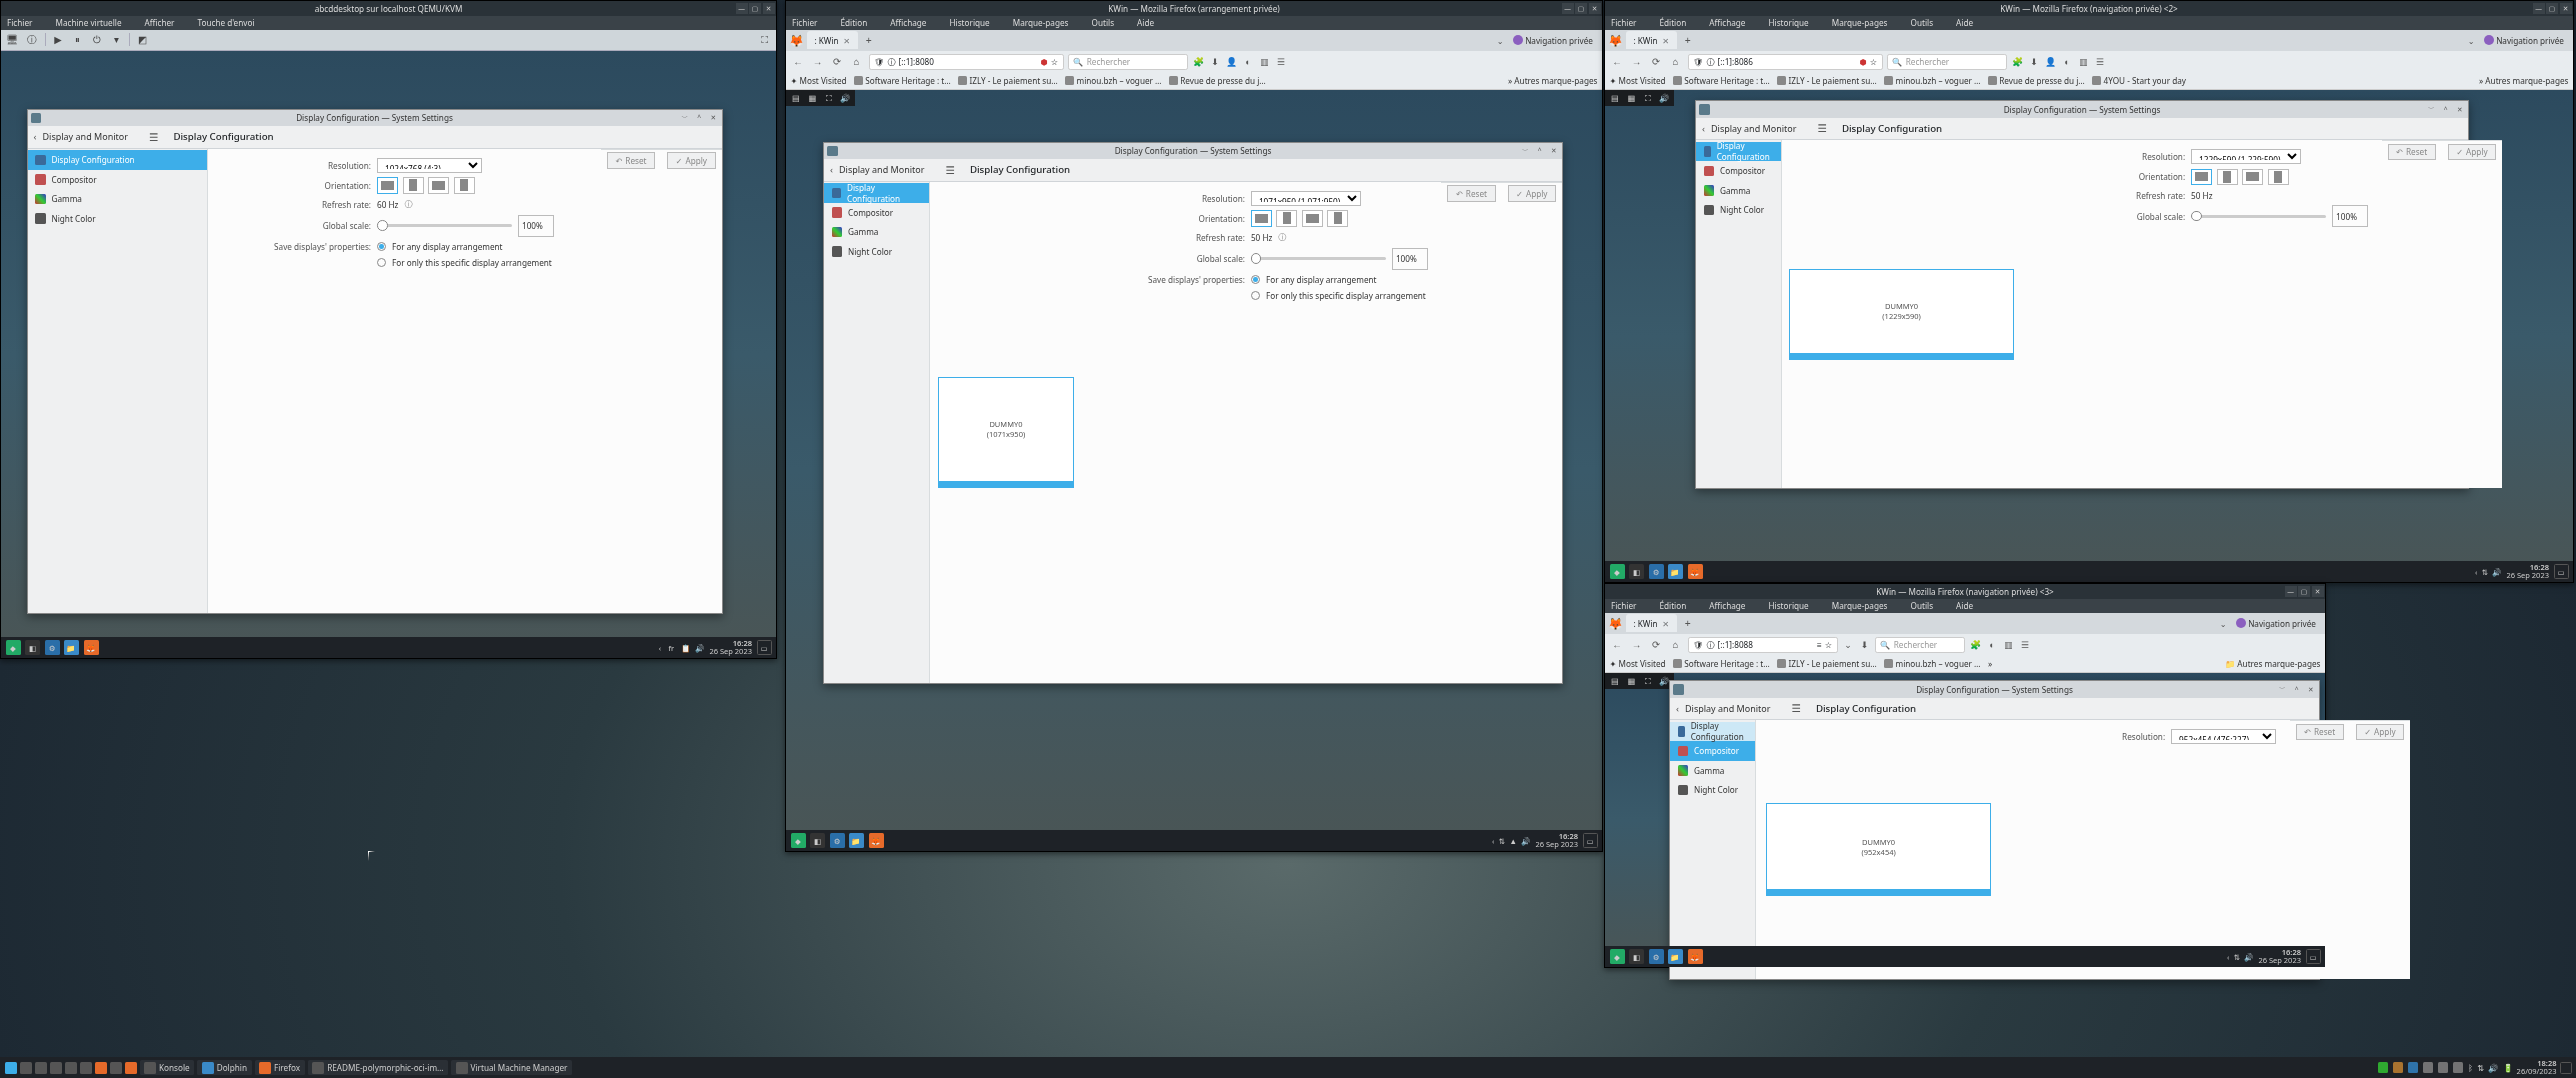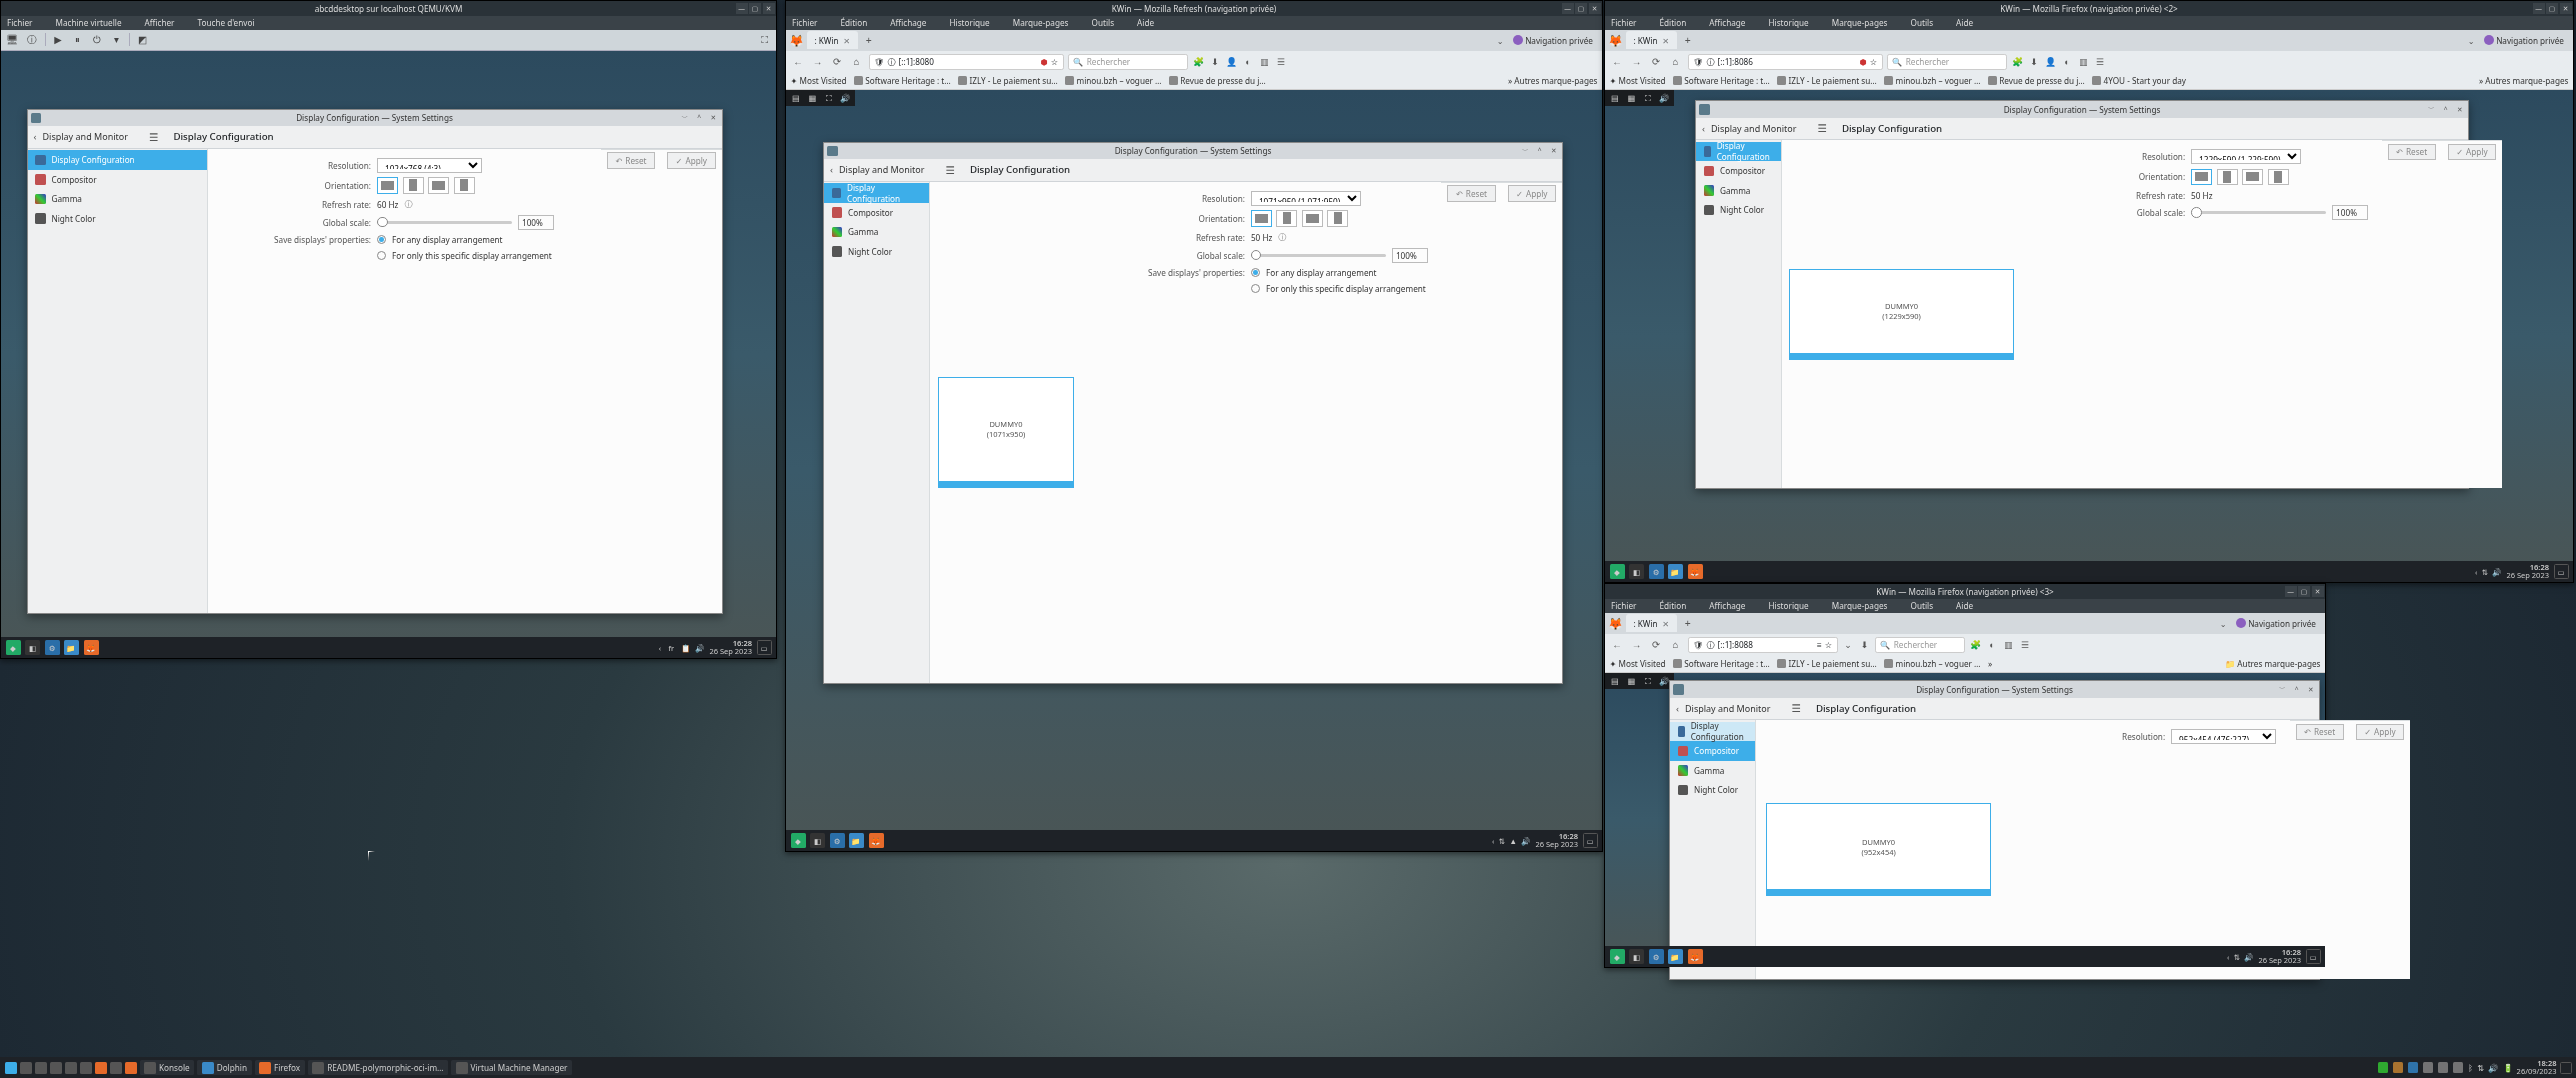--- a/index.html
+++ b/index.html
@@ -85,21 +85,21 @@
 .form-area{padding:4.5px 13.5px;font-size:8.2px;color:#333}
 .form-row{display:flex;align-items:center;gap:6px;margin:4.5px 0}
 .form-row .lbl{width:150px;text-align:right;color:#555}
 .form-row select,.form-row .combo{height:15px;border:0.7px solid #bbb;background:#fff;font-size:8.2px;padding:3px 3px;min-width:105px}
 .orient-btns{display:flex;gap:4.5px}
 .orient-btn{width:21px;height:16.5px;border:0.7px solid #bbb;background:#fff;display:flex;align-items:center;justify-content:center}
 .orient-btn.active{border:1.5px solid #3daee9}
 .orient-btn .r{background:#888}
 .slider-track{width:135px;height:3px;background:#ccc;position:relative;border-radius:1.5px}
 .slider-thumb{position:absolute;left:0;top:-3.7px;width:10.5px;height:10.5px;border-radius:50%;background:#fff;border:0.7px solid #888}
-.scale-val{width:36px;height:15px;border:0.7px solid #bbb;display:flex;align-items:center;padding:0 3px;font-size:8.2px}
+.scale-val{width:36px;height:22px;border:0.7px solid #bbb;display:flex;align-items:center;padding:0 3px;font-size:8.2px}
 .radio{width:9px;height:9px;border:0.7px solid #888;border-radius:50%;display:inline-flex;align-items:center;justify-content:center}
 .radio.checked::after{content:"";width:4.5px;height:4.5px;background:#3daee9;border-radius:50%}
 .settings-footer{height:22.5px;border-top:0.7px solid #d8dcde;display:flex;align-items:center;padding:0 6px;gap:6px}
 .settings-footer .btn{height:16.5px;padding:0 7.5px;border:0.7px solid #bbb;background:#eff0f1;font-size:8.2px;color:#888;display:flex;align-items:center;gap:3px}
 .settings-footer .spacer{flex:1}
 
 
 .guest-taskbar{position:absolute;left:0;right:0;bottom:0;height:21px;background:#1e2227;display:flex;align-items:center;padding:0 4.5px;gap:4.5px;color:#ccc;font-size:7.5px}
 .guest-taskbar .g-app{width:15px;height:15px;border-radius:1.5px;display:flex;align-items:center;justify-content:center}
 .guest-taskbar .spacer{flex:1}
@@ -254,21 +254,21 @@
         <div>26 Sep 2023</div>
       </div>
       <div class="g-app" style="border:0.7px solid #555">▭</div>
     </div>
     <div class="cursor" style="left:367px;top:800px"></div>
   </div>
 </div>
 
 <div class="vm-window" style="left:785px;top:0;width:818px;height:852px">
   <div class="vm-titlebar">
-    <span>KWin — Mozilla Refresh (navigation privée)</span>
+    <span>KWin — Mozilla Firefox (arrangement privée)</span>
     <div class="win-btns">
         <div class="win-btn">—</div>
         <div class="win-btn">▢</div>
         <div class="win-btn">✕</div>
       </div>
   </div>
   <div class="vm-menubar">
     <span>Fichier</span>
     <span>Édition</span>
     <span>Affichage</span>

